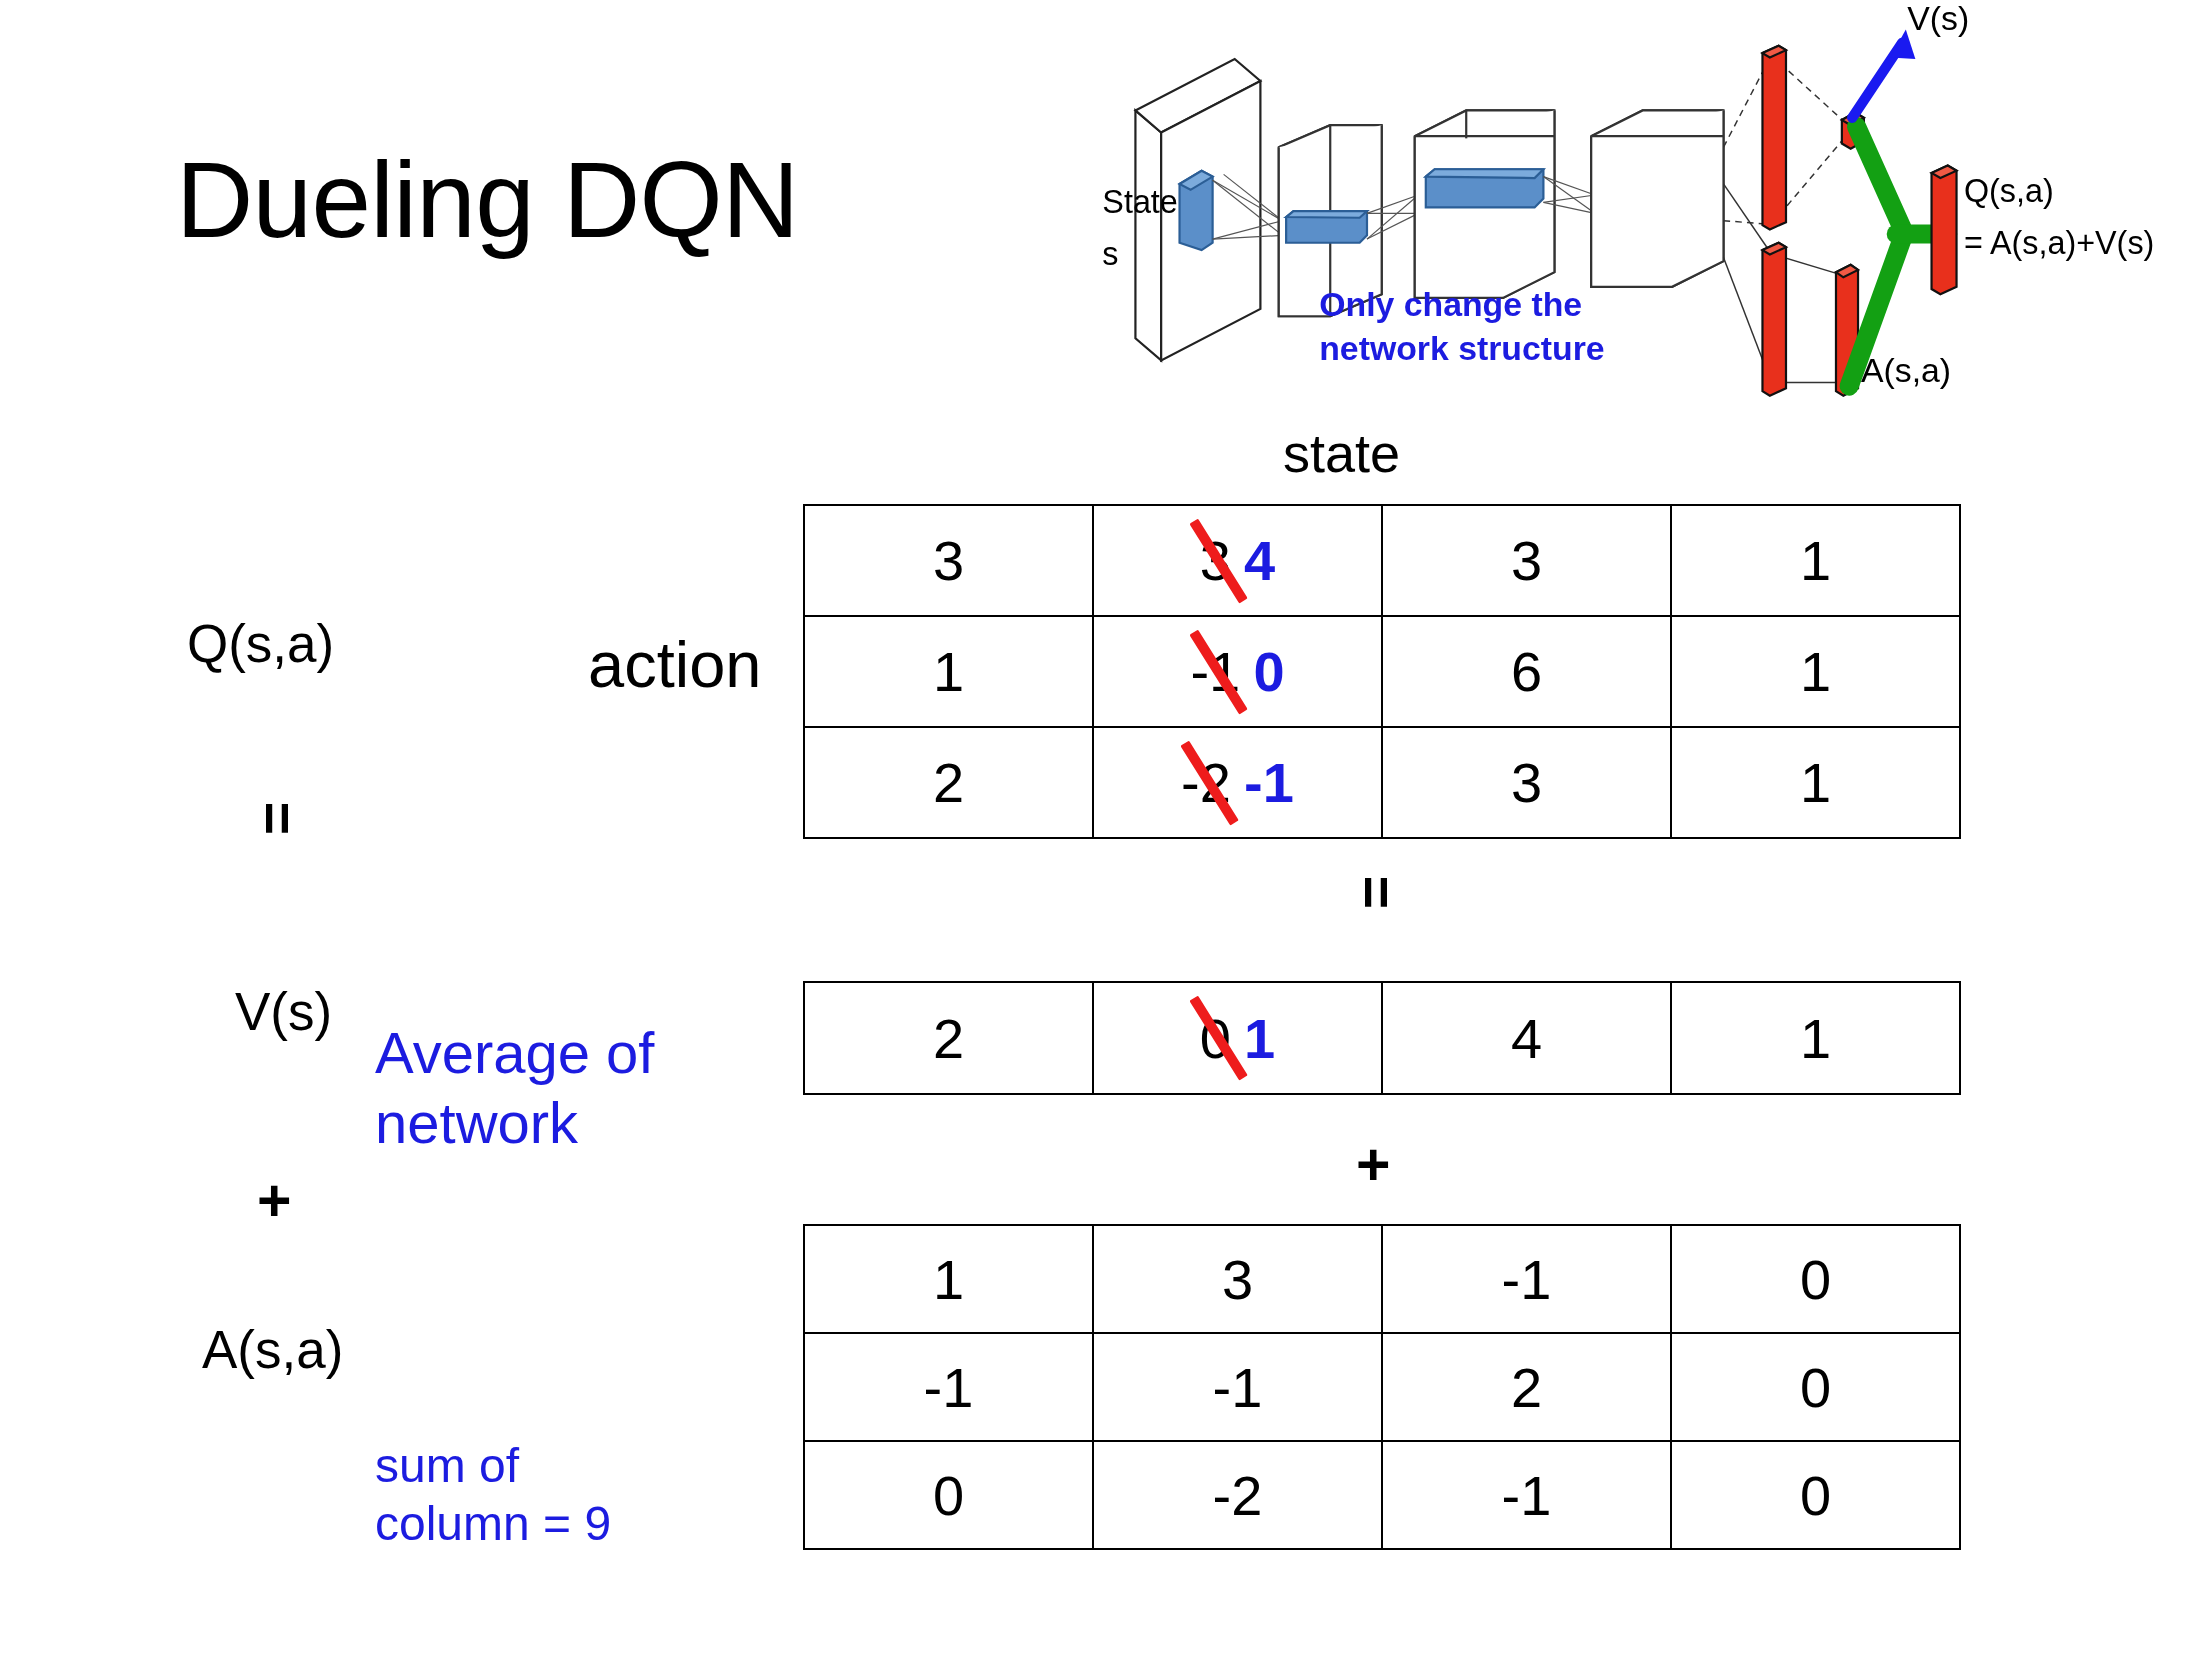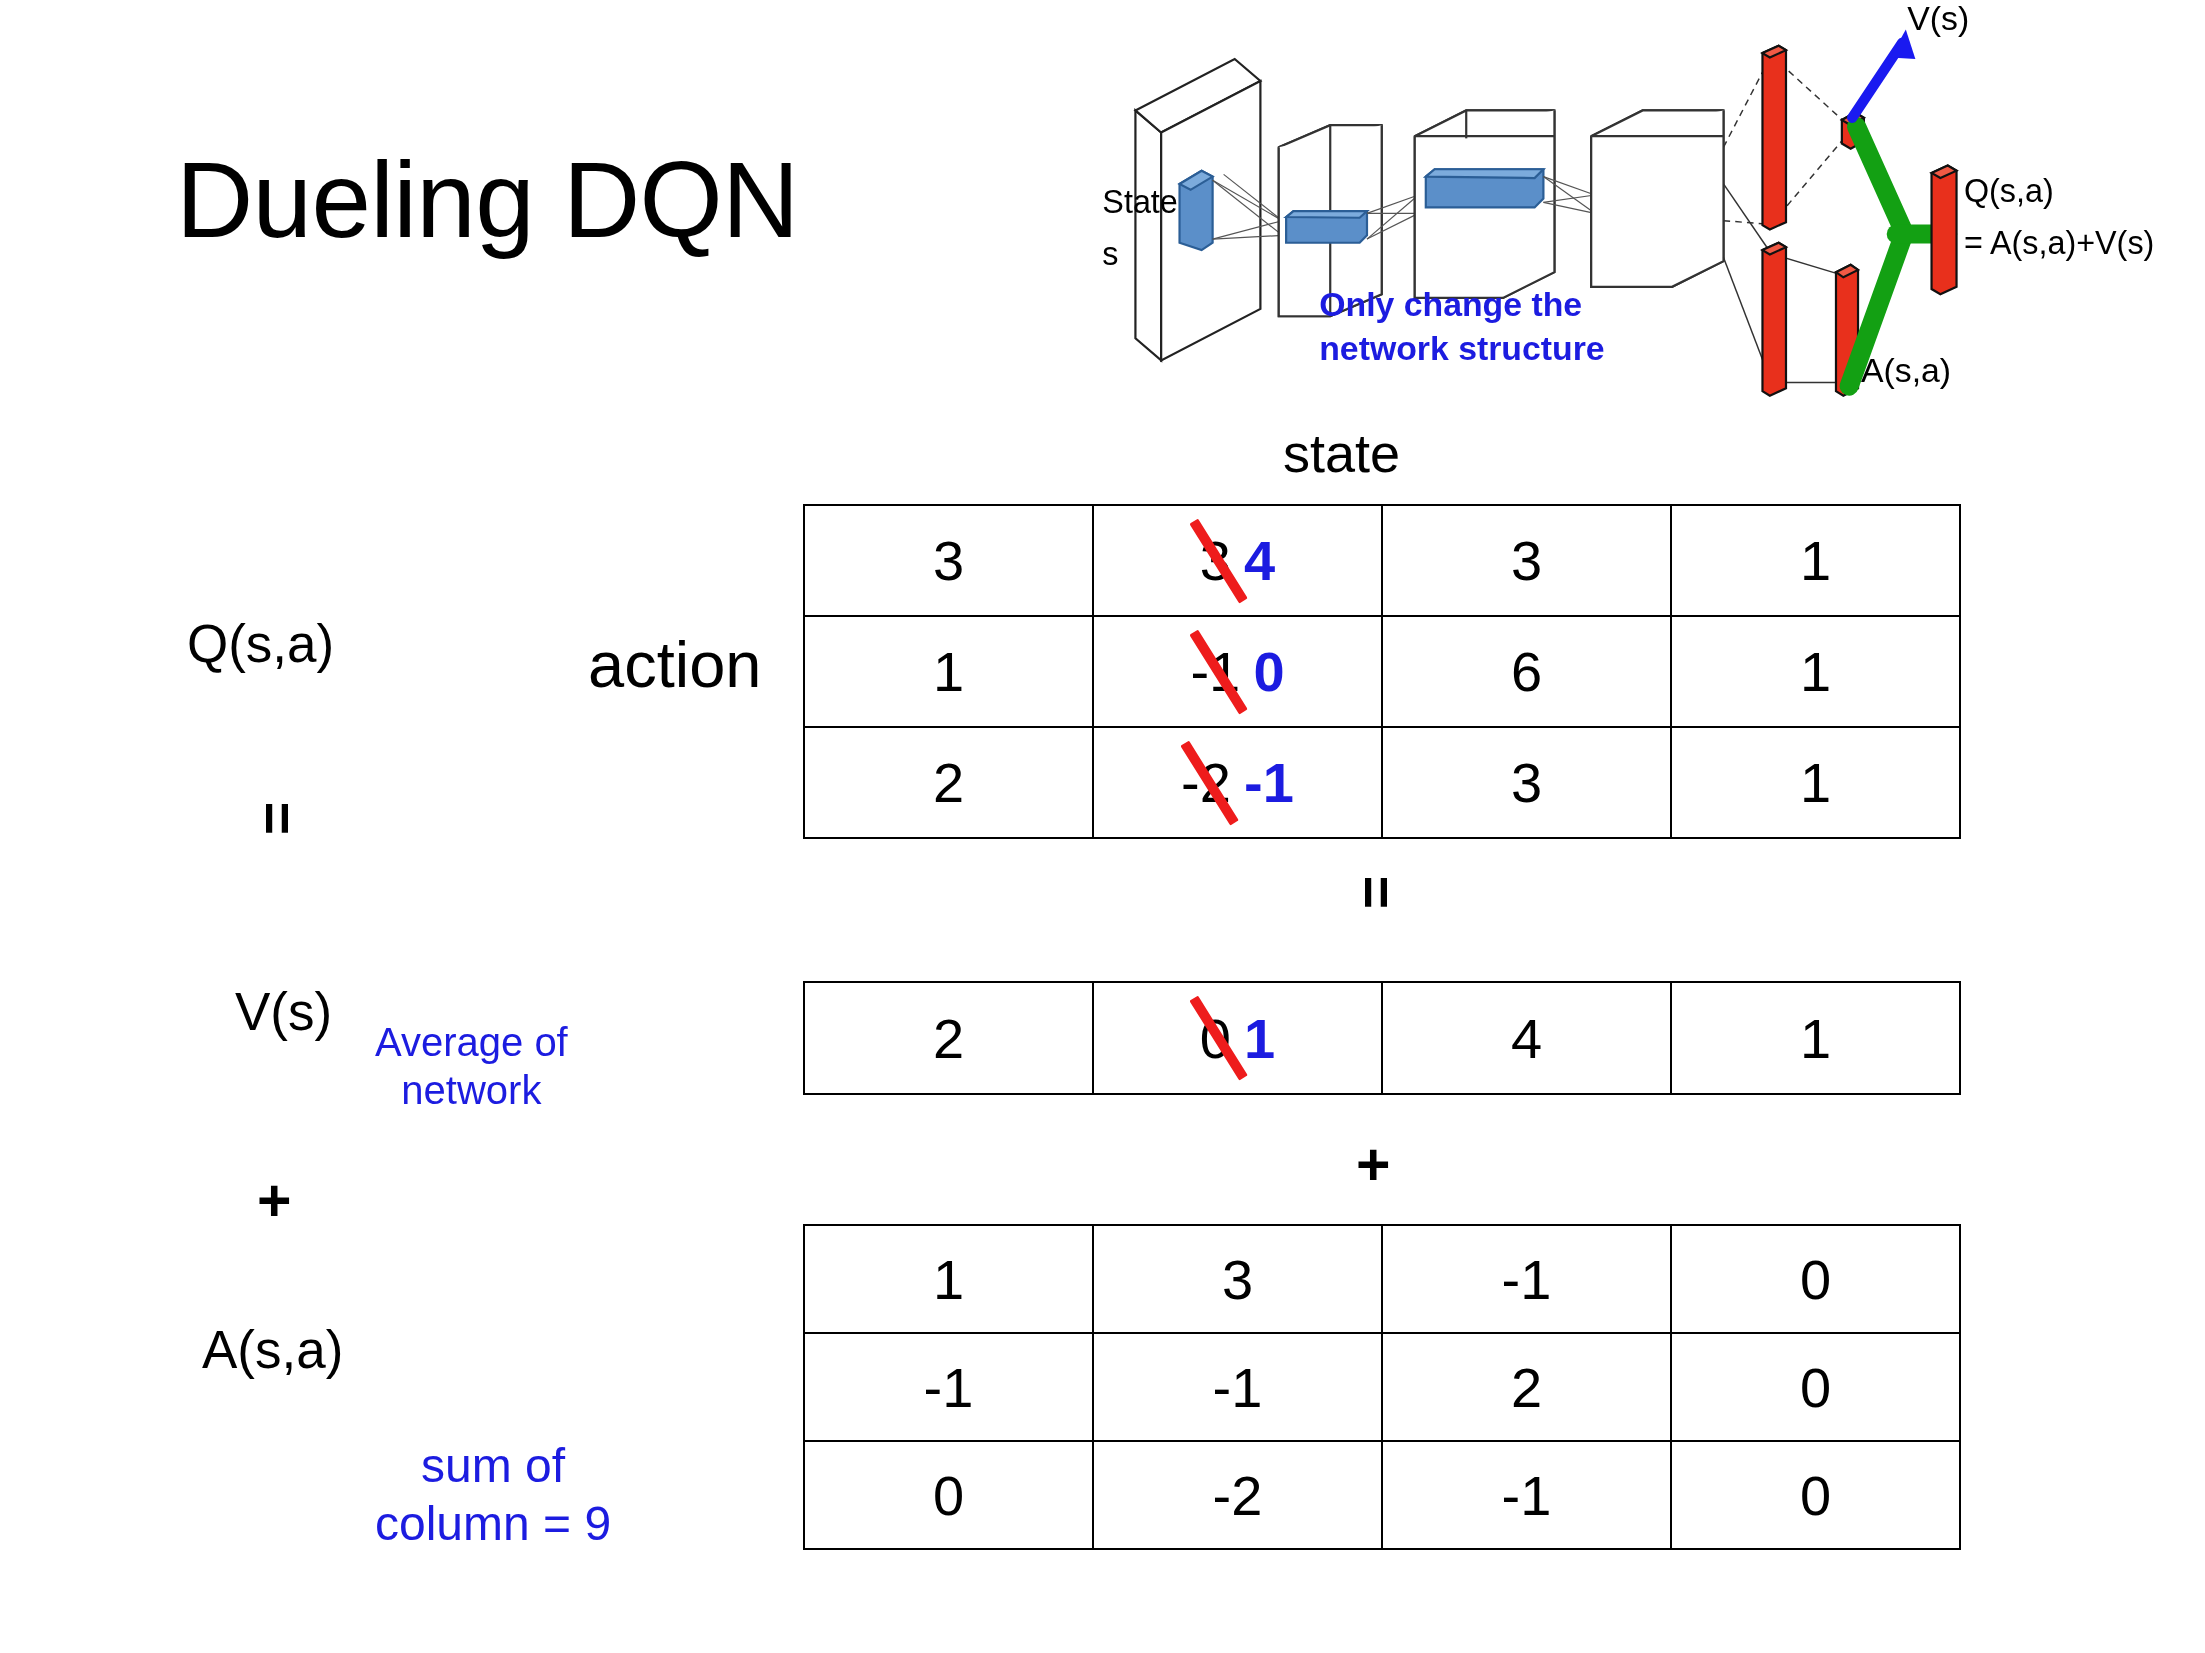--- a/index.html
+++ b/index.html
@@ -15,31 +15,31 @@
     font-weight:400; line-height:1; white-space:nowrap;
   }
 
   
   #net-diagram{ left:1095px; top:0px; width:1110px; height:412px; }
   #net-diagram svg{ display:block; }
   .net-label{ font-family:"Liberation Sans",sans-serif; fill:#000; }
   .net-note{ fill:#1c1ce0; font-weight:600; }
 
   
-  .lbl{ white-space:nowrap; line-height:1;text-align:center; }
+  .lbl{ white-space:nowrap; line-height:1; }
   .lbl.black{ color:#000; }
   .lbl.blue{ color:#1c1ce0; }
 
   #state-header{ left:1283px; top:426px; font-size:54px; }
   #action-label{ left:588px; top:632px; font-size:65px; }
   #q-label{ left:187px; top:617px; font-size:53px; }
   #v-label{ left:235px; top:985px; font-size:53px; }
   #a-label{ left:202px; top:1323px; font-size:53px; }
 
-  #avg-note{ left:375px; top:1018px; font-size:40px; line-height:1.2; }
+  #avg-note{ left:375px; top:1018px; font-size:58px; line-height:1.2; }
   #sum-note{ left:375px; top:1437px; font-size:48px; line-height:1.2; }
 
   
   .eq-rot{ display:inline-block; transform:rotate(90deg); font-size:57px;
            font-weight:700; line-height:1; }
   #eq-left{ left:261px; top:790px; }
   #eq-mid{  left:1360px; top:864px; }
   .plus{ font-size:59px; font-weight:700; line-height:1; }
   #plus-left{ left:257px; top:1172px; }
   #plus-mid{ left:1356px; top:1136px; }

